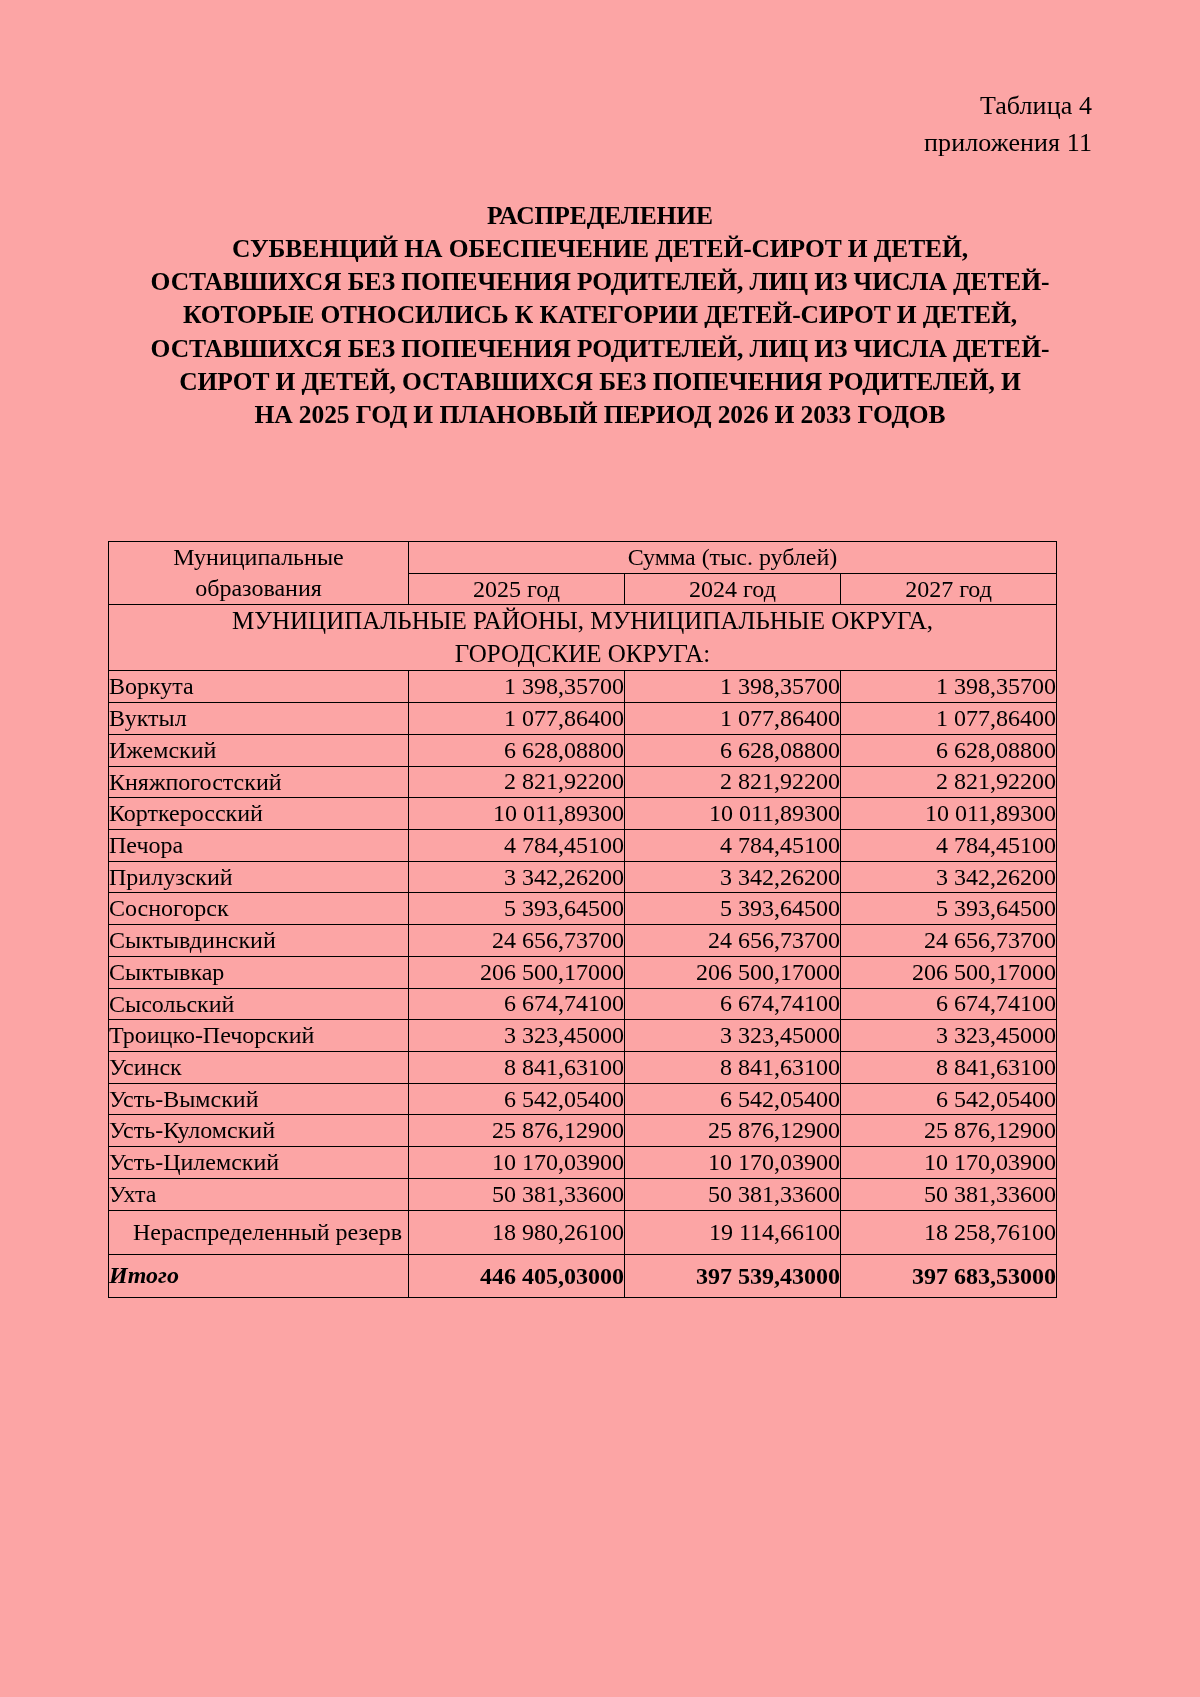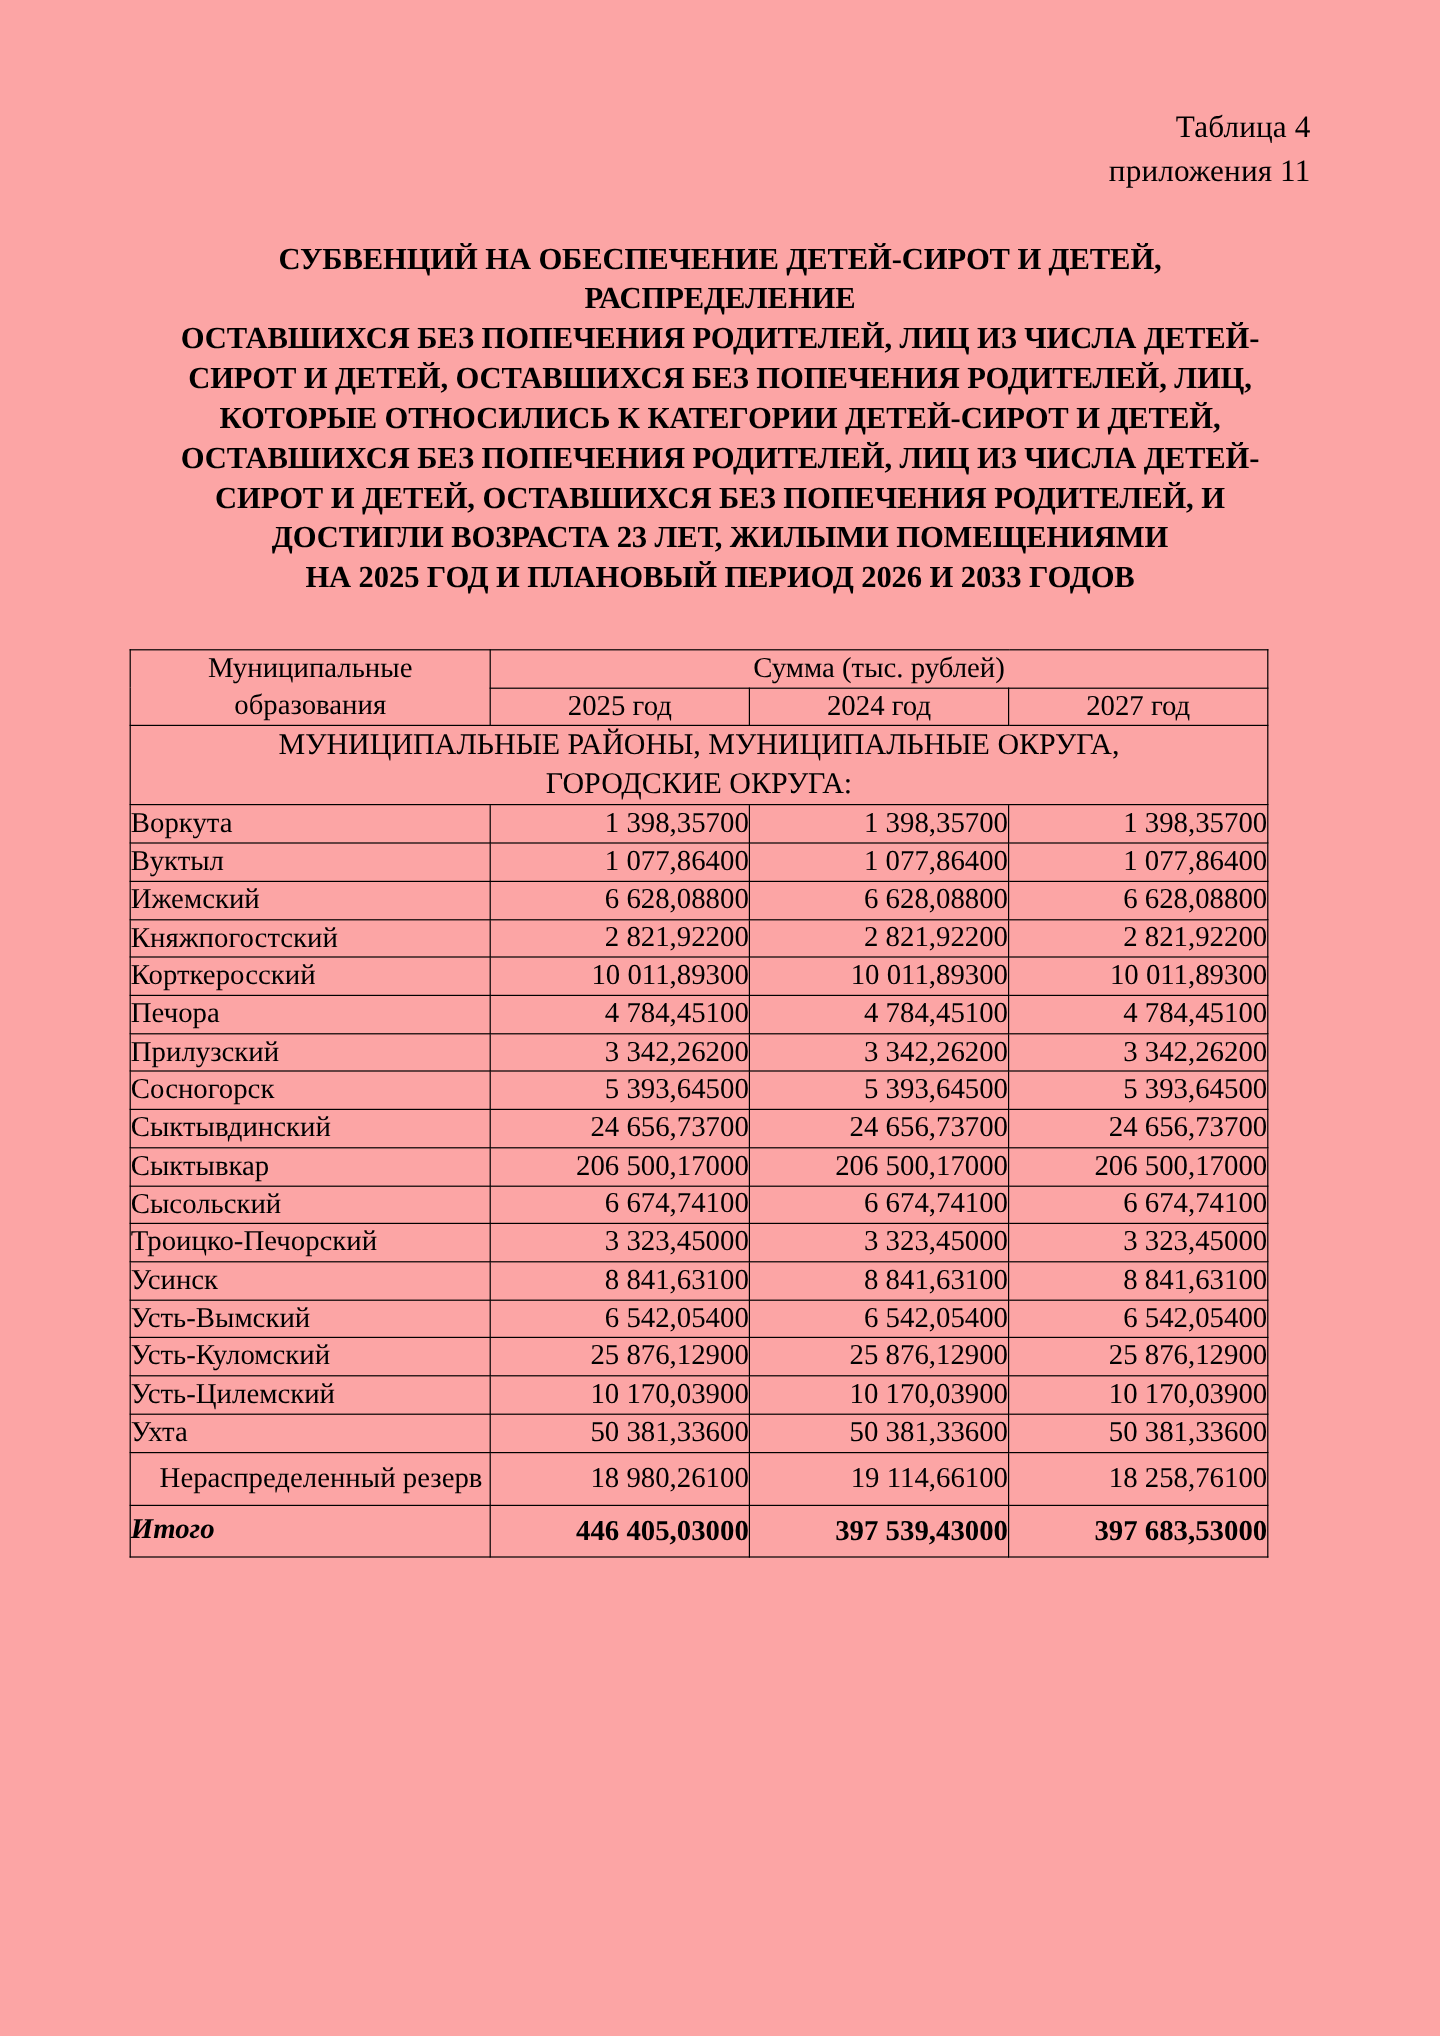--- a/index.html
+++ b/index.html
@@ -122,28 +122,26 @@
 <body>
 
 <div class="page">
 
   <div class="doc-header">
     <div>Таблица 4</div>
     <div>приложения 11</div>
   </div>
 
   <div class="title-block">
+    <div class="tline">РАСПРЕДЕЛЕНИЕ</div>
     <div class="tline">СУБВЕНЦИЙ НА ОБЕСПЕЧЕНИЕ ДЕТЕЙ-СИРОТ И ДЕТЕЙ,</div>
-    <div class="tline">РАСПРЕДЕЛЕНИЕ</div>
     <div class="tline">ОСТАВШИХСЯ БЕЗ ПОПЕЧЕНИЯ РОДИТЕЛЕЙ, ЛИЦ ИЗ ЧИСЛА ДЕТЕЙ-</div>
-    <div class="tline">СИРОТ И ДЕТЕЙ, ОСТАВШИХСЯ БЕЗ ПОПЕЧЕНИЯ РОДИТЕЛЕЙ, ЛИЦ,</div>
     <div class="tline">КОТОРЫЕ ОТНОСИЛИСЬ К КАТЕГОРИИ ДЕТЕЙ-СИРОТ И ДЕТЕЙ,</div>
     <div class="tline">ОСТАВШИХСЯ БЕЗ ПОПЕЧЕНИЯ РОДИТЕЛЕЙ, ЛИЦ ИЗ ЧИСЛА ДЕТЕЙ-</div>
     <div class="tline">СИРОТ И ДЕТЕЙ, ОСТАВШИХСЯ БЕЗ ПОПЕЧЕНИЯ РОДИТЕЛЕЙ, И</div>
-    <div class="tline">ДОСТИГЛИ ВОЗРАСТА 23 ЛЕТ, ЖИЛЫМИ ПОМЕЩЕНИЯМИ</div>
     <div class="tline">НА 2025 ГОД И ПЛАНОВЫЙ ПЕРИОД 2026 И 2033 ГОДОВ</div>
   </div>
 
   <div class="table-wrap">
     <table class="alloc">
       <colgroup>
         <col class="c-name">
         <col class="c-y1">
         <col class="c-y2">
         <col class="c-y3">

